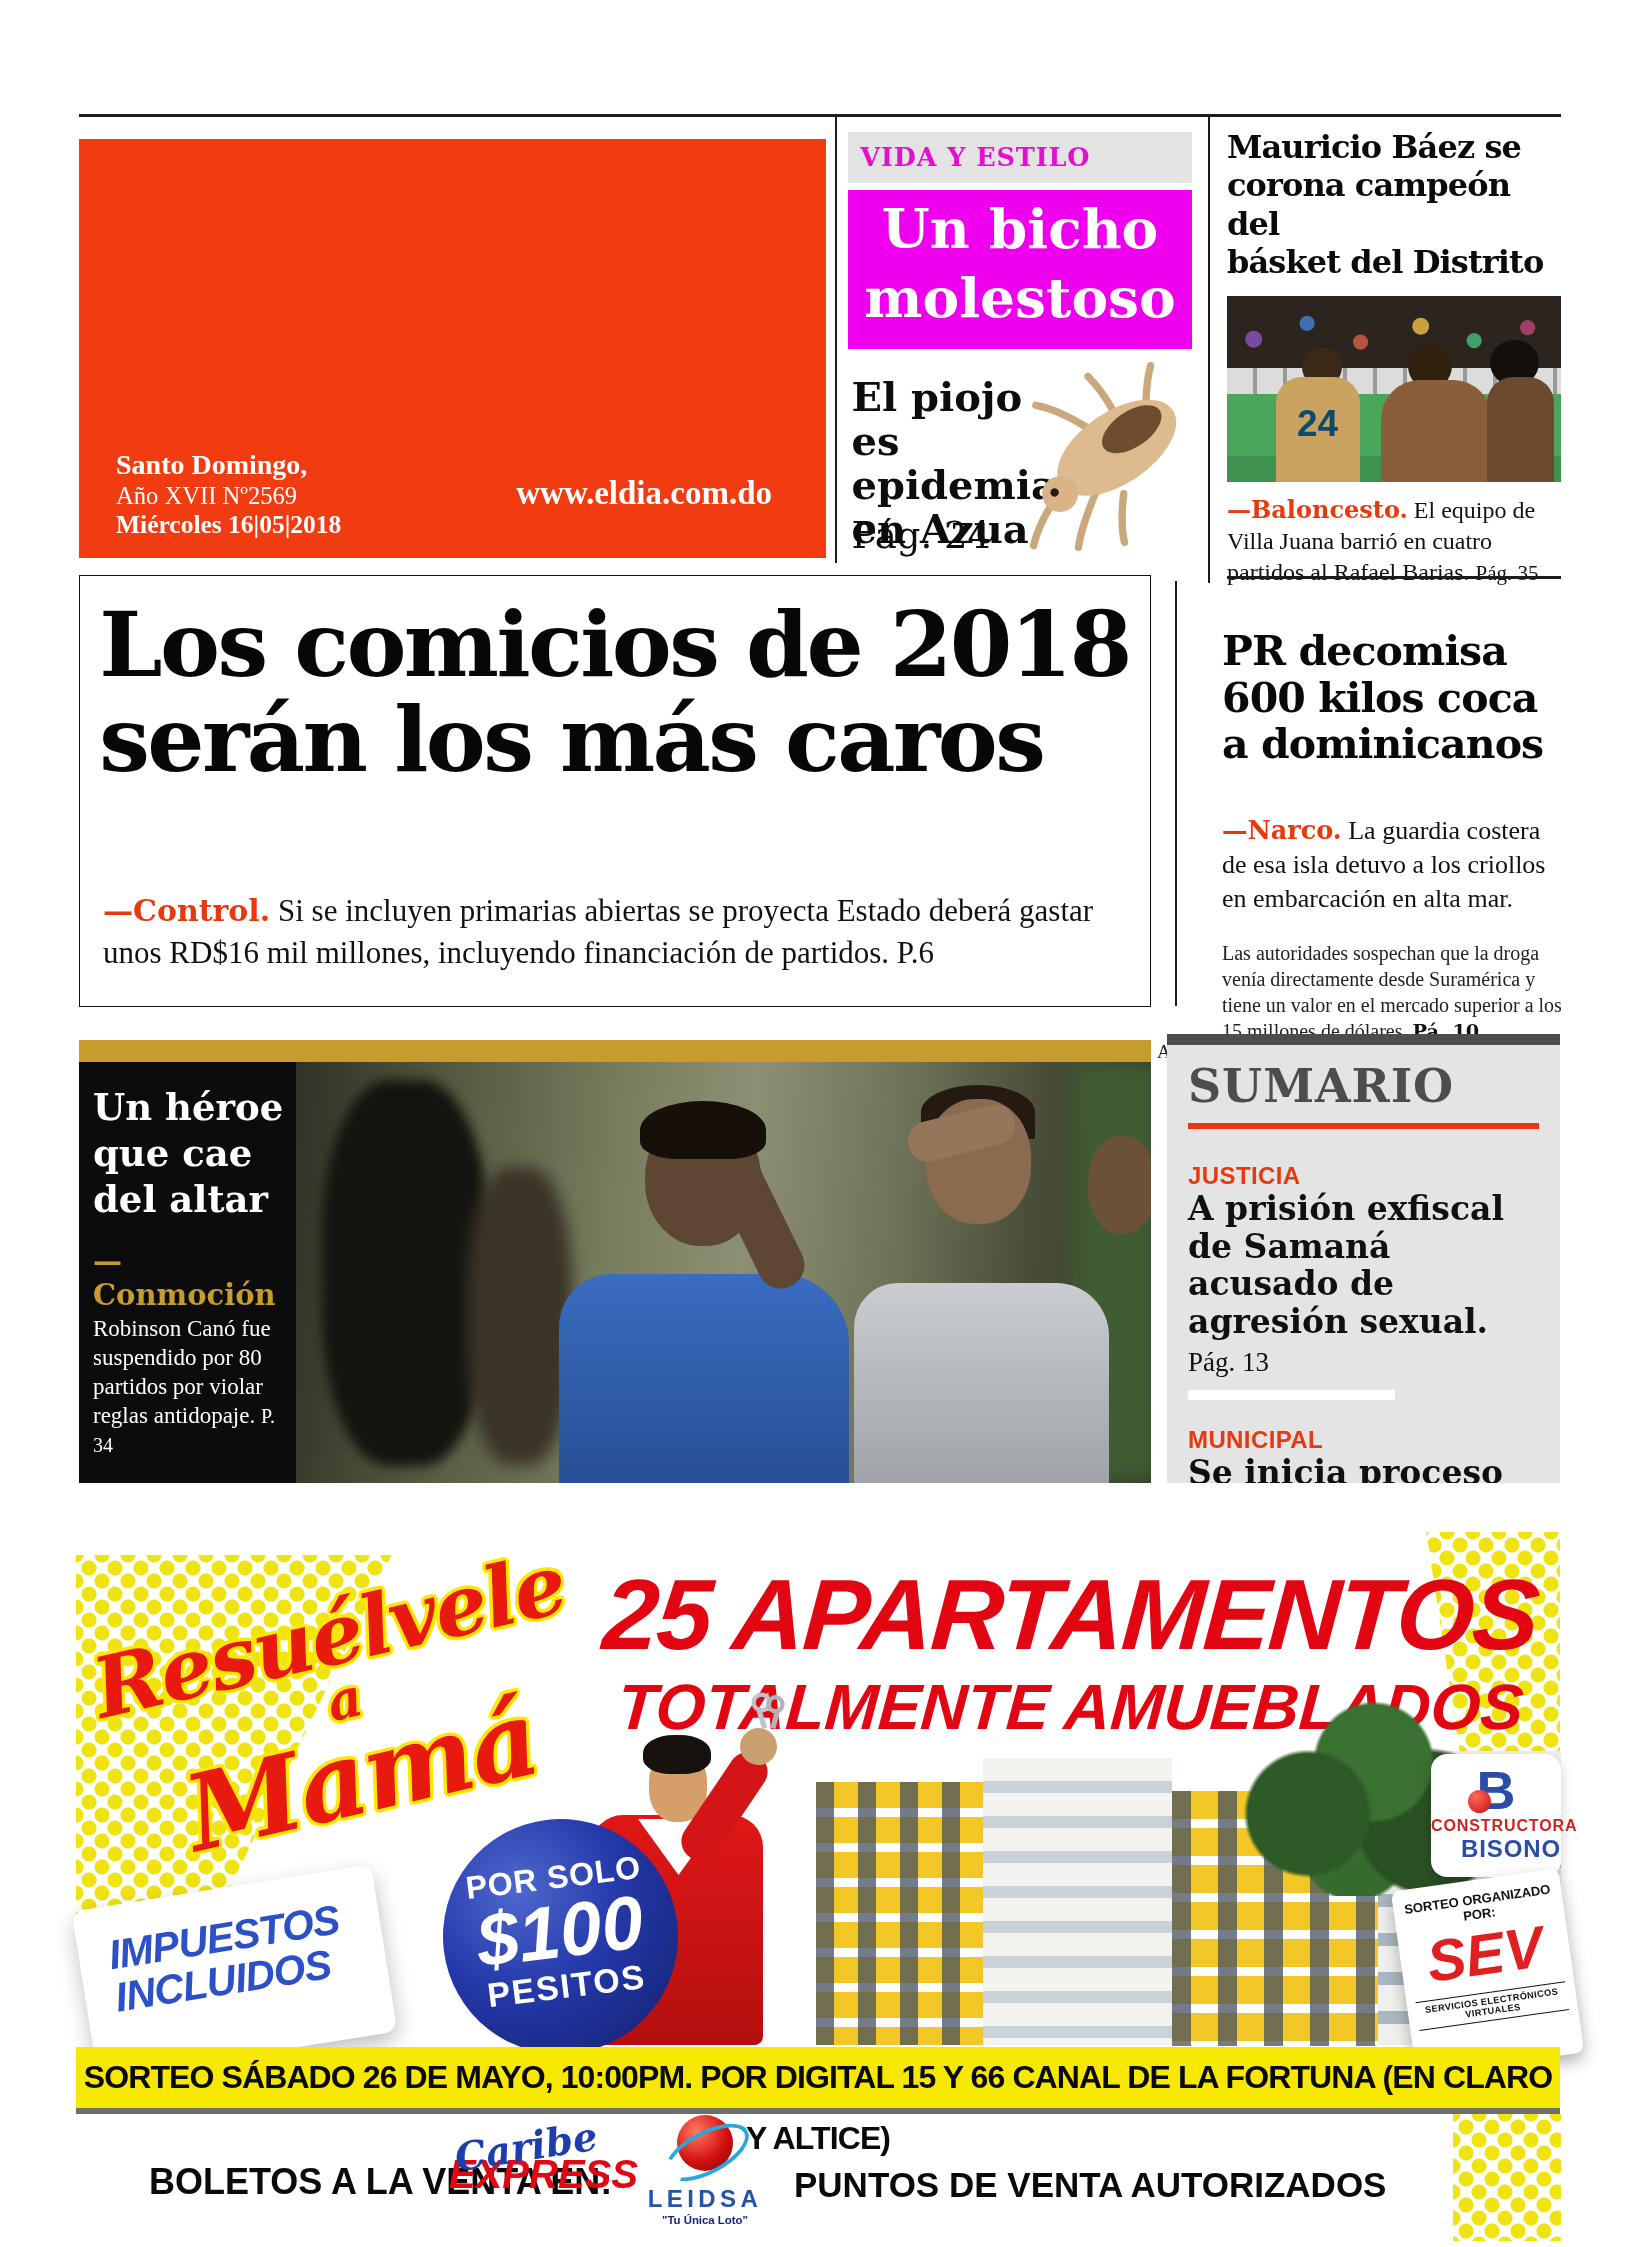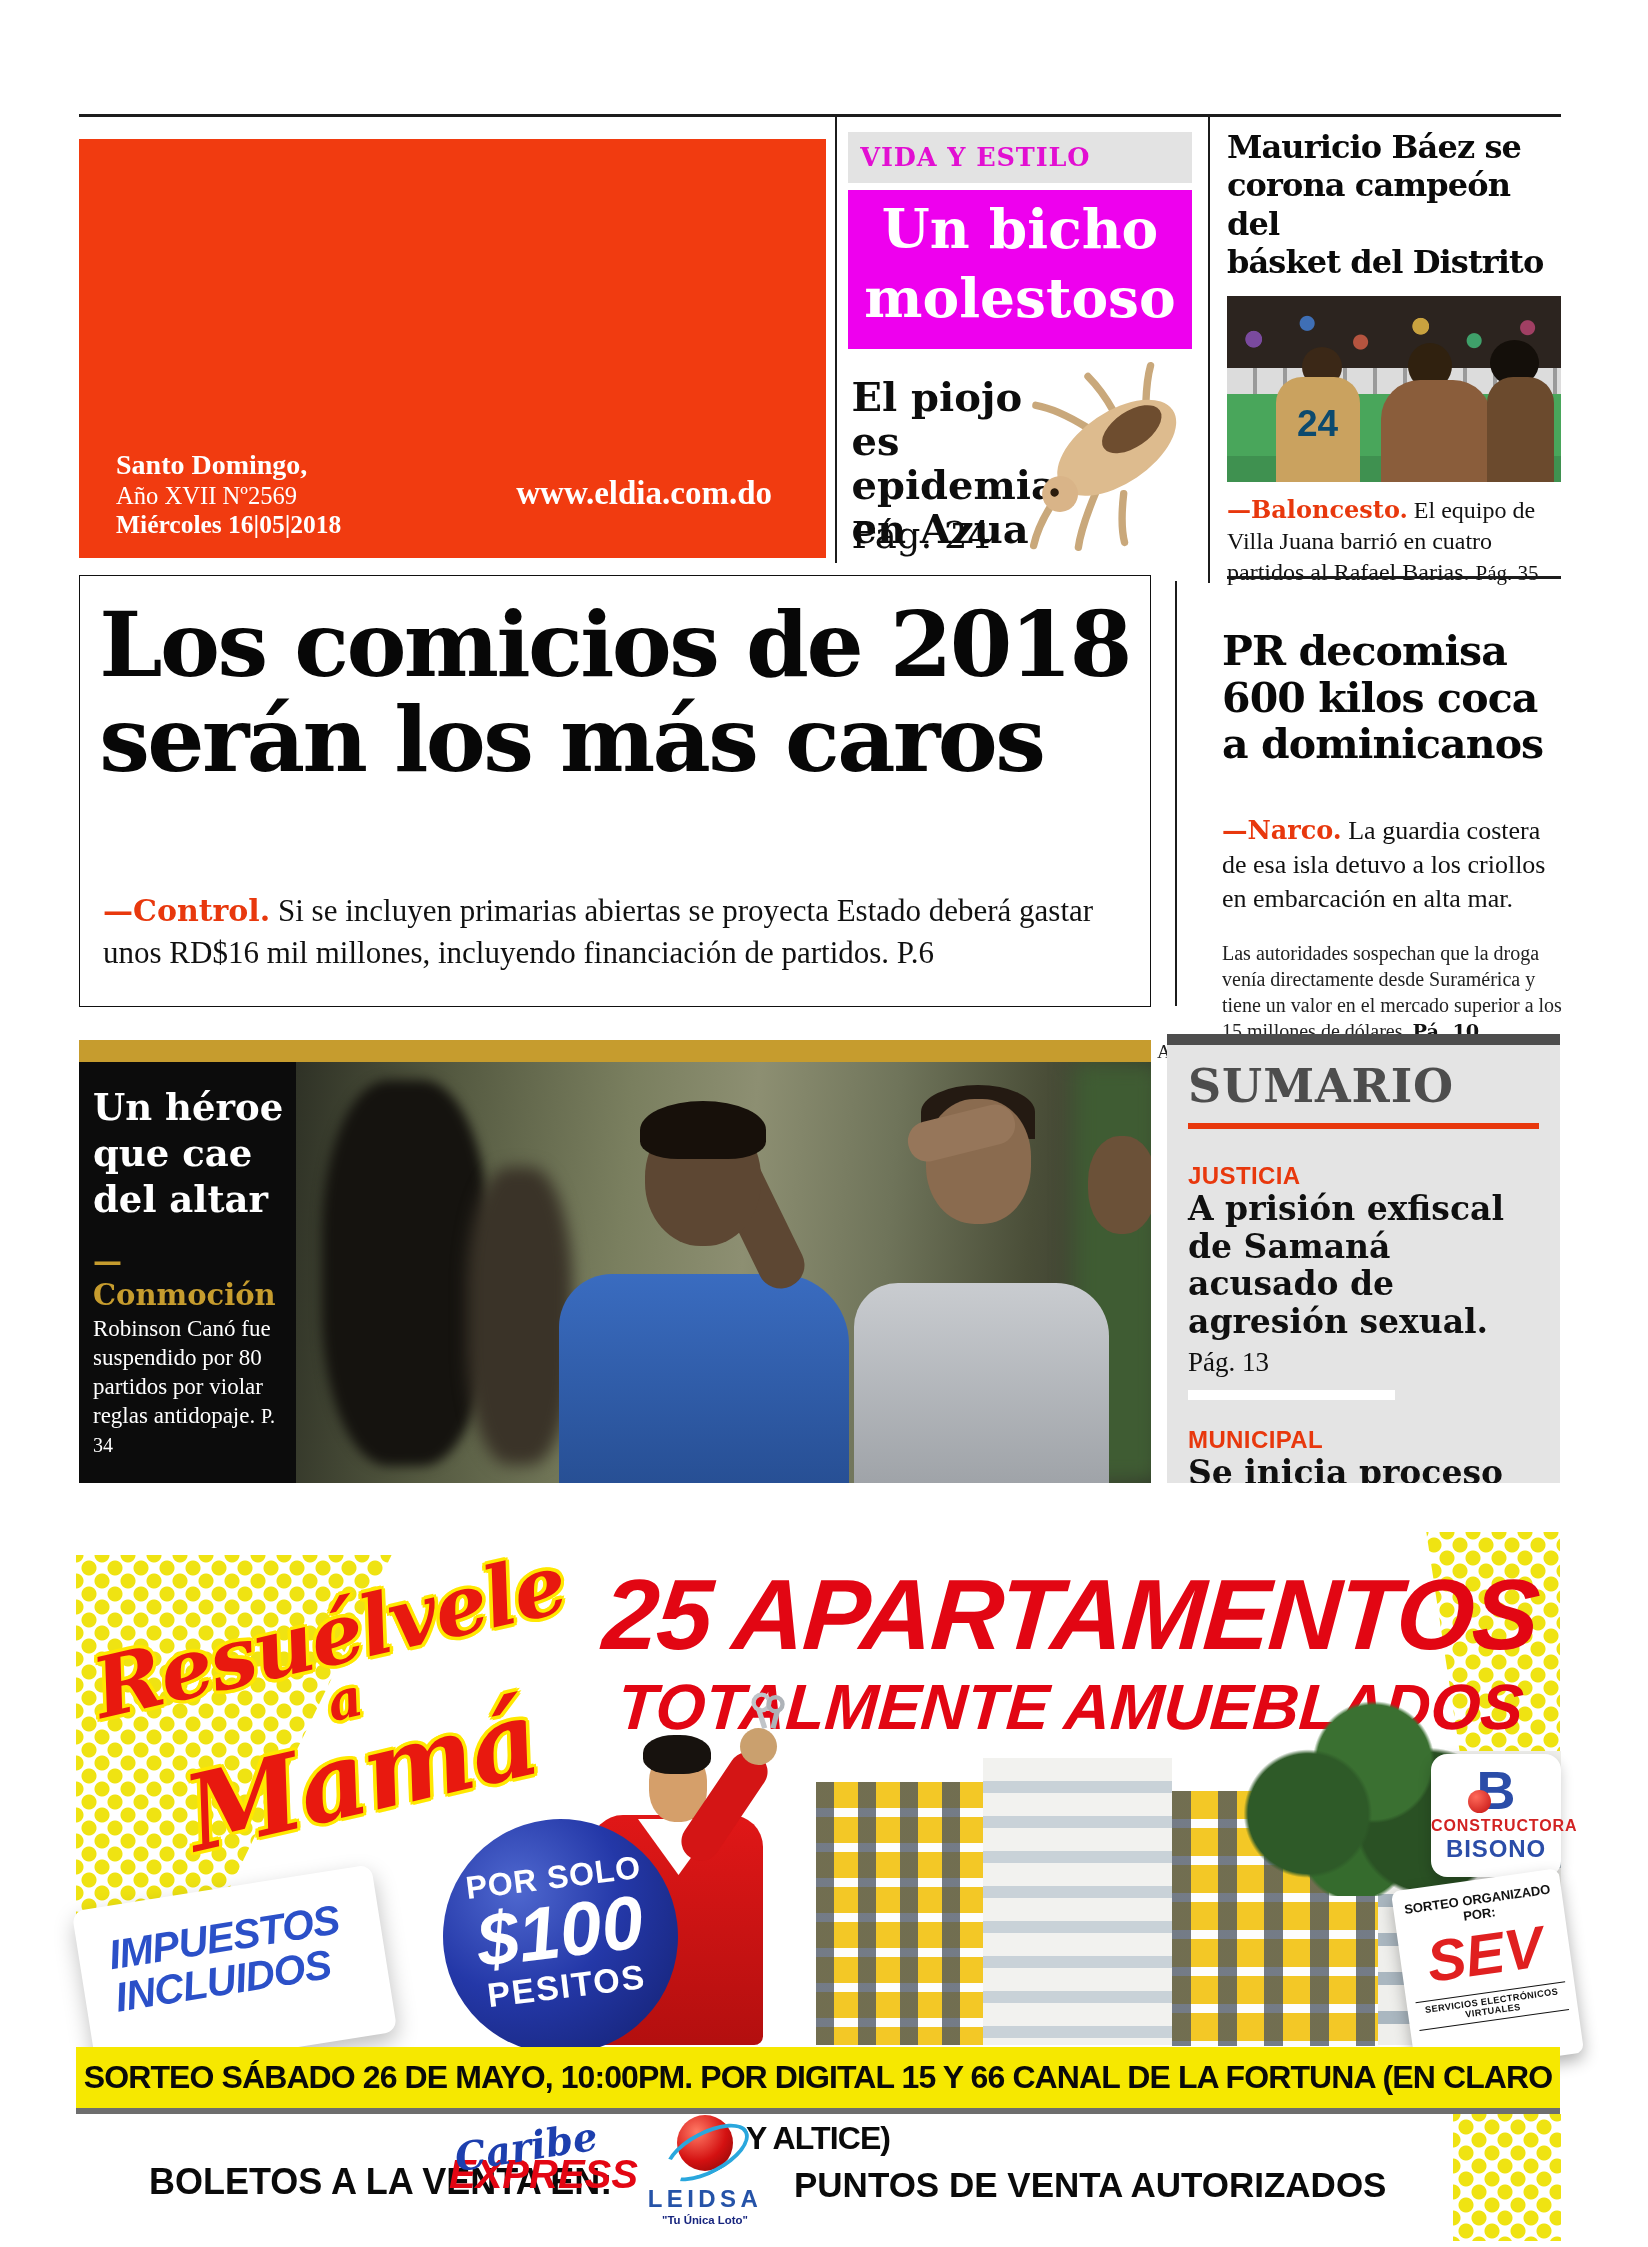--- a/index.html
+++ b/index.html
@@ -181,21 +181,21 @@
   .pc-l1{margin-top:40px;font-size:32px;letter-spacing:0.9px;}
   .pc-l2{font-size:75px;line-height:0.95;font-style:italic;}
   .pc-l3{font-size:34px;letter-spacing:1.8px;}
   .bisono-card{left:1431px;top:1754px;width:130px;height:123px;background:#fff;border-radius:16px;
       box-shadow:0 5.3px 12.3px rgba(0,0,0,.2);text-align:center;}
   .bis-b{position:relative;display:inline-block;margin-top:8.8px;font-family:"Liberation Sans",sans-serif;
       font-weight:bold;font-size:54px;line-height:1;color:#2b4da8;}
   .bis-dot{position:absolute;left:-8.8px;bottom:3.5px;width:23px;height:23px;border-radius:50%;
       background:radial-gradient(circle at 35% 30%, #ff6a5a,#c21010);}
   .bis-sub{font-family:"Liberation Sans",sans-serif;font-weight:bold;font-size:16px;color:#d22222;letter-spacing:0.9px;}
-  .bis-name{font-family:"Liberation Sans",sans-serif;font-weight:bold;font-size:24px;color:#2b4da8;letter-spacing:0.9px;}
+  .bis-name{font-family:"Liberation Sans",sans-serif;font-weight:bold;font-size:24px;color:#2b4da8;letter-spacing:0.9px;text-align:right;}
   .sev-card{left:1403px;top:1879px;width:169px;height:186px;background:#fff;border-radius:8.8px;
       transform:rotate(-8deg);box-shadow:0 7px 16px rgba(0,0,0,.3);text-align:center;padding-top:12.3px;box-sizing:border-box;}
   .sev-label{font-family:"Liberation Sans",sans-serif;font-weight:bold;font-size:13px;color:#111;}
   .sev-name{margin-top:3.5px;font-family:"Liberation Sans",sans-serif;font-weight:bold;font-style:italic;
       font-size:58px;line-height:1;color:#e02020;}
   .sev-sub{margin:8.8px 8.8px 0 8.8px;padding:3.5px 0;border-top:1.8px solid #111;border-bottom:1.8px solid #111;
       font-family:"Liberation Sans",sans-serif;font-weight:bold;font-size:9.2px;color:#111;letter-spacing:0.4px;}
   .sorteo-bar{left:76px;top:2047px;width:1484px;height:61px;background:#f6e800;border-bottom:6.1px solid #6e6e6e;
       text-align:center;}
   .sorteo-text{font-family:"Liberation Sans",sans-serif;font-weight:bold;font-size:32px;line-height:61px;

